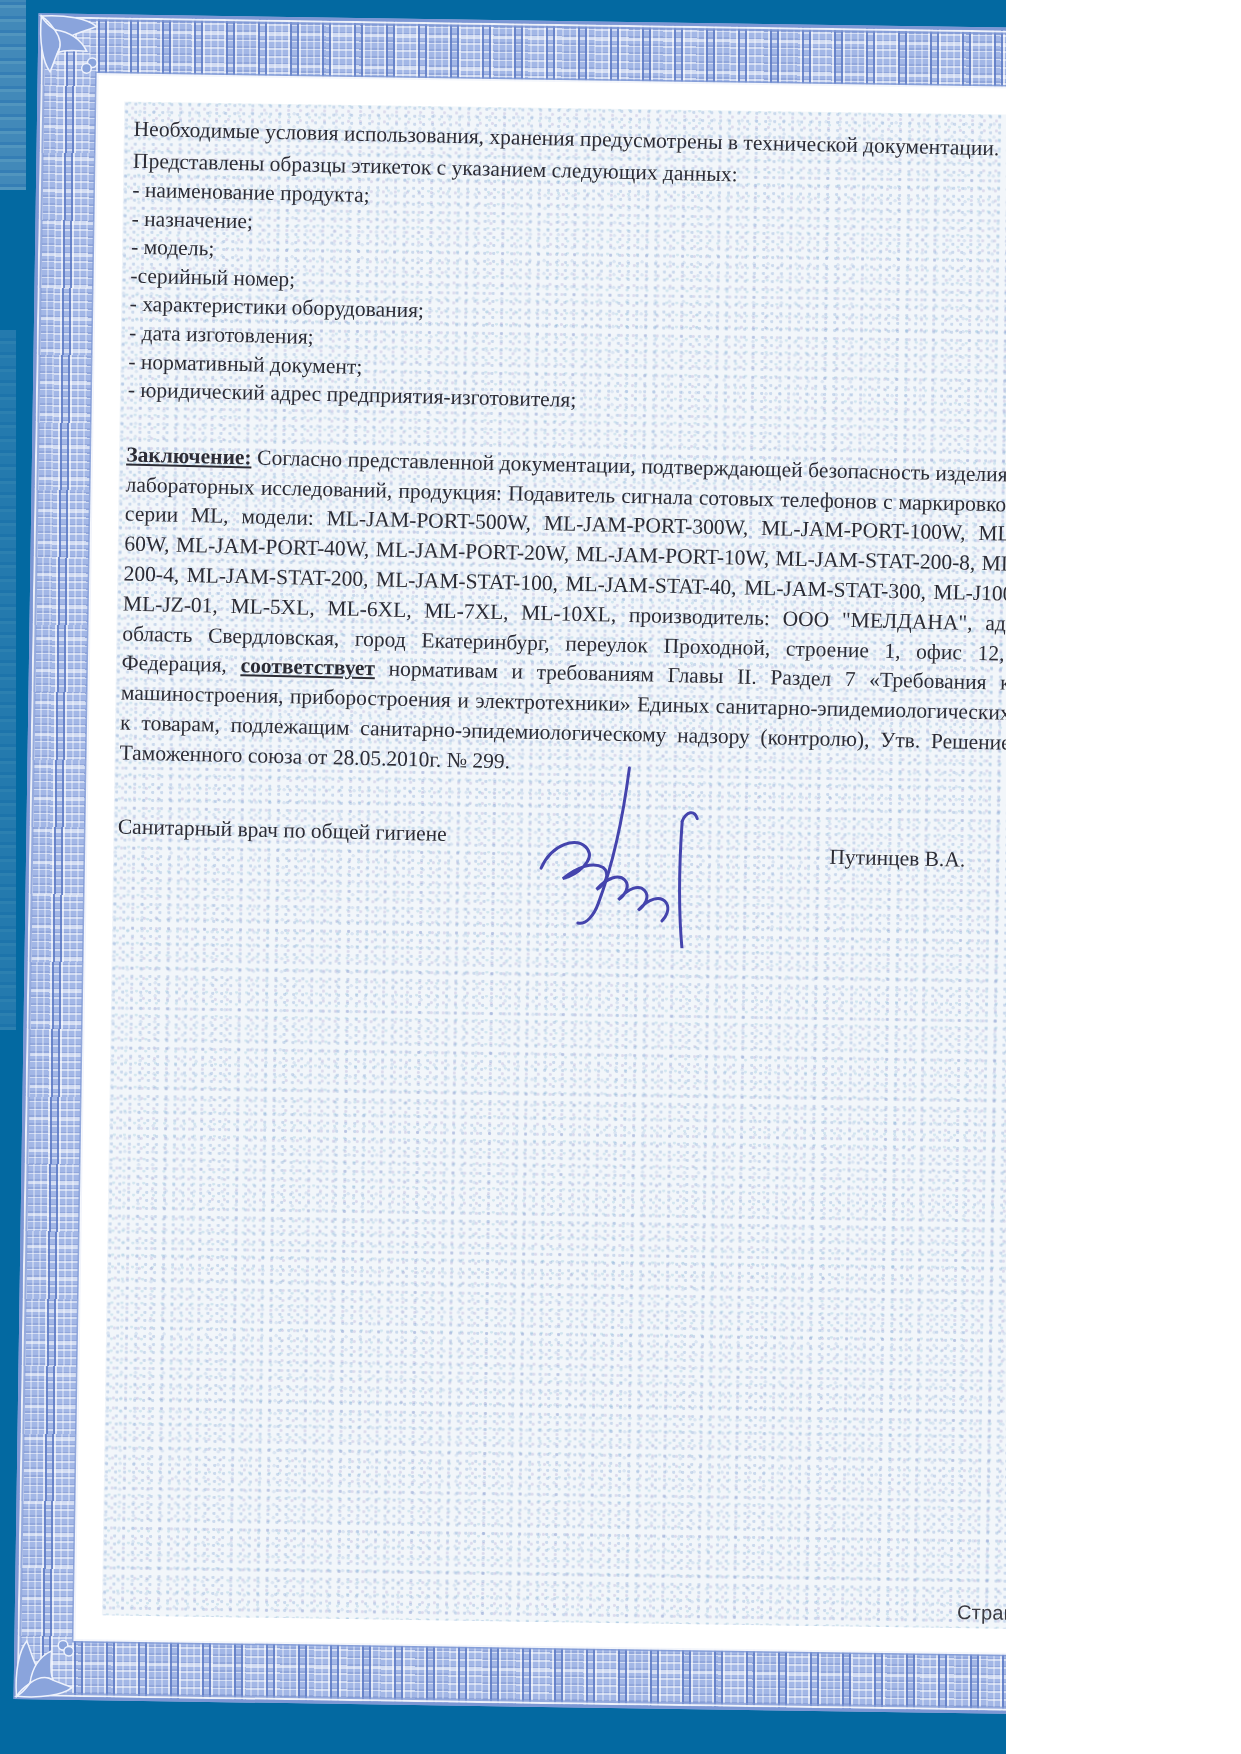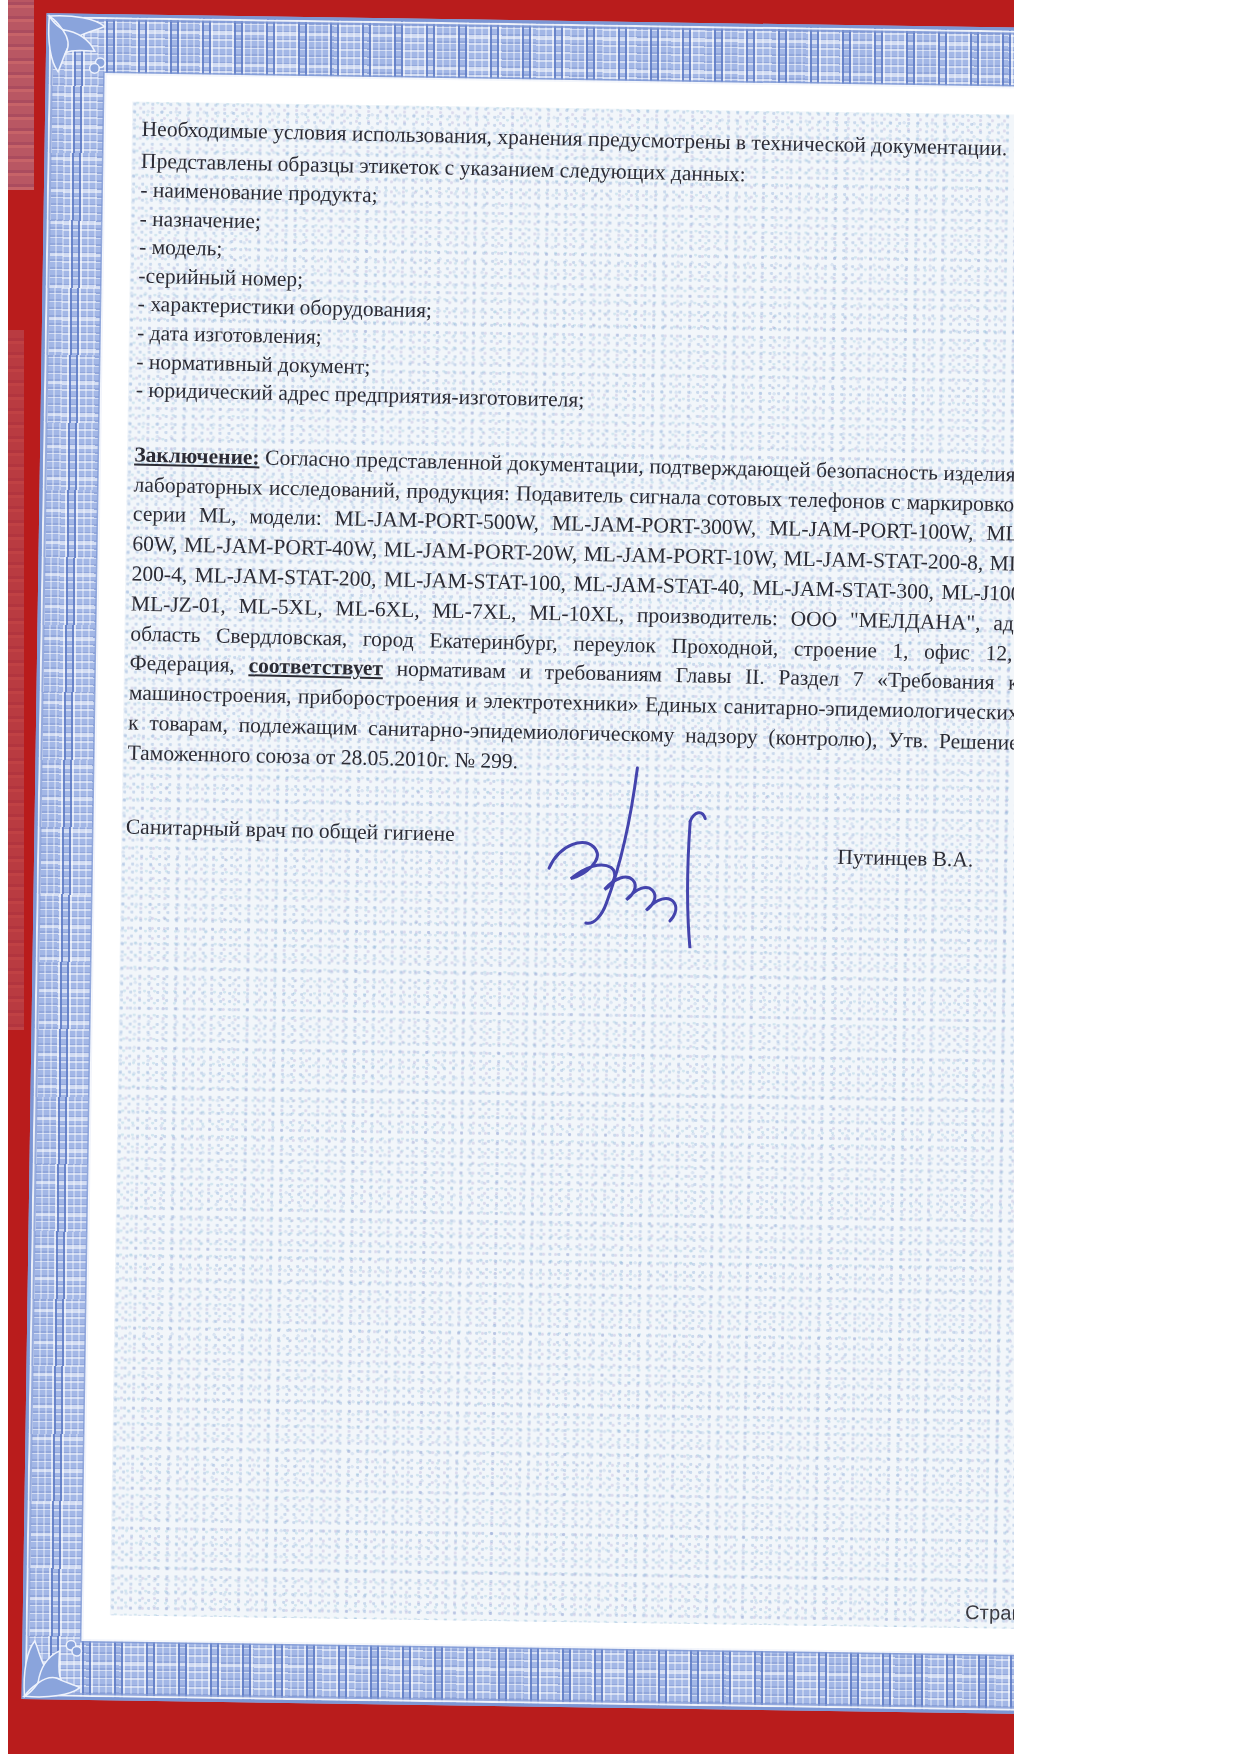--- a/index.html
+++ b/index.html
@@ -1,18 +1,18 @@
 <!DOCTYPE html>
 <html><head>
 <meta charset="utf-8">
 <style>
   html,body{margin:0;padding:0;background:#ffffff;}
   .viewport{
     position:relative;width:1006px;height:1754px;overflow:hidden;
-    background:#b91c1c;font-family:"Liberation Serif","DejaVu Serif",serif;margin-left:8px;
+    background:#0369a1;font-family:"Liberation Serif","DejaVu Serif",serif;
   }
   
   .doc{
     position:absolute;left:26px;top:22px;width:1188px;height:1680px;
     transform:rotate(0.85deg);transform-origin:50% 50%;
     background-color:#a3b7e6;
     background-image:
       repeating-linear-gradient(90deg, rgba(93,122,196,.85) 0 2px, rgba(255,255,255,.65) 2px 4px,
         rgba(163,183,230,0) 4px 9px, rgba(255,255,255,.35) 9px 11px, rgba(163,183,230,0) 11px 16px,
         rgba(255,255,255,.35) 16px 18px, rgba(163,183,230,0) 18px 23px, rgba(255,255,255,.65) 23px 25px,

